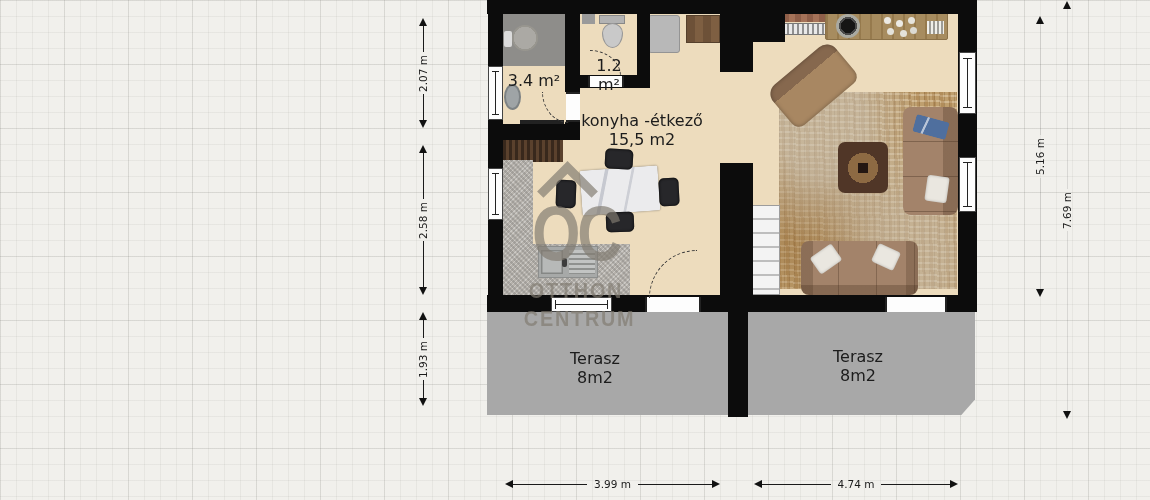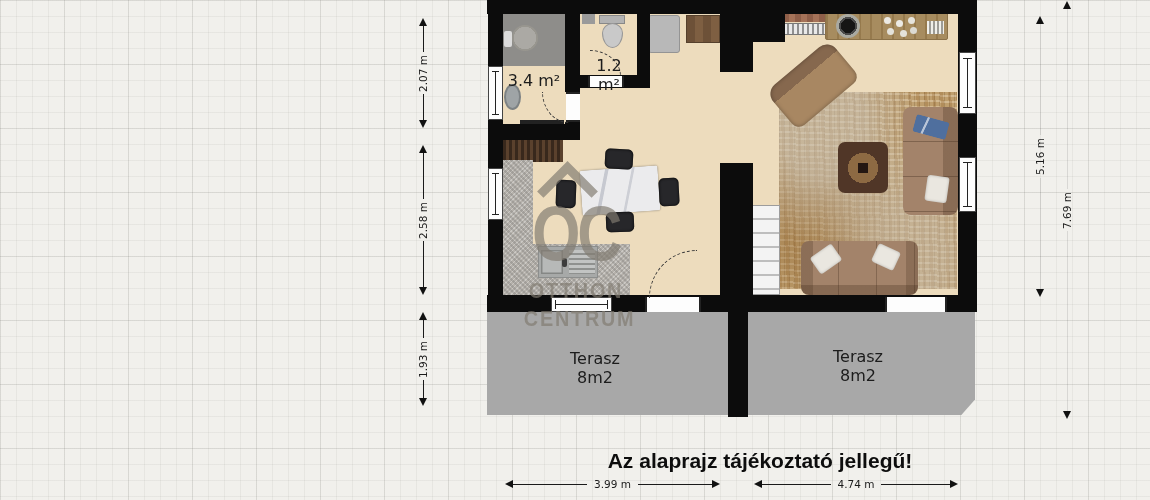--- a/index.html
+++ b/index.html
@@ -171,20 +171,24 @@
   <div class="abs arc tr" style="left:590px;top:50px;width:30px;height:25px;"></div>
   <div class="abs arc bl" style="left:542px;top:92px;width:26px;height:30px;"></div>
 
   <div class="abs wm-roof" style="left:546px;top:170px;"></div>
   <div class="abs wm wm-oc" style="left:532px;top:194px;">OC</div>
   <div class="abs wm wm-word" style="left:518px;top:278px;width:116px;">OTTHON</div>
   <div class="abs wm wm-word" style="left:518px;top:306px;width:116px;">CENTRUM</div>
 
   <div class="abs room-label" style="left:504px;top:71px;width:60px;">3.4 m²</div>
   <div class="abs room-label" style="left:584px;top:56px;width:50px;">1.2 m²</div>
+  <div class="abs room-label" style="left:578px;top:111px;width:128px;">
+    <div>konyha -étkező</div>
+    <div>15,5 m2</div>
+  </div>
   <div class="abs room-label" style="left:560px;top:349px;width:70px;">
     <div>Terasz</div>
     <div>8m2</div>
   </div>
   <div class="abs room-label" style="left:823px;top:347px;width:70px;">
     <div>Terasz</div>
     <div>8m2</div>
   </div>
 
   <div class="abs dim-v" style="left:416px;top:18px;height:110px;">
@@ -232,15 +236,14 @@
     <div class="arr right"></div>
   </div>
   <div class="abs dim-h" style="left:754px;top:476px;width:204px;">
     <div class="arr left"></div>
     <div class="seg-h"></div>
     <div class="dim-text">4.74 m</div>
     <div class="seg-h"></div>
     <div class="arr right"></div>
   </div>
 
-  <div class="abs caption" style="left:520px;top:449px;width:480px;">Az alaprajz tájékoztató jellegű!</div>
 
 </div>
 
 </body></html>

